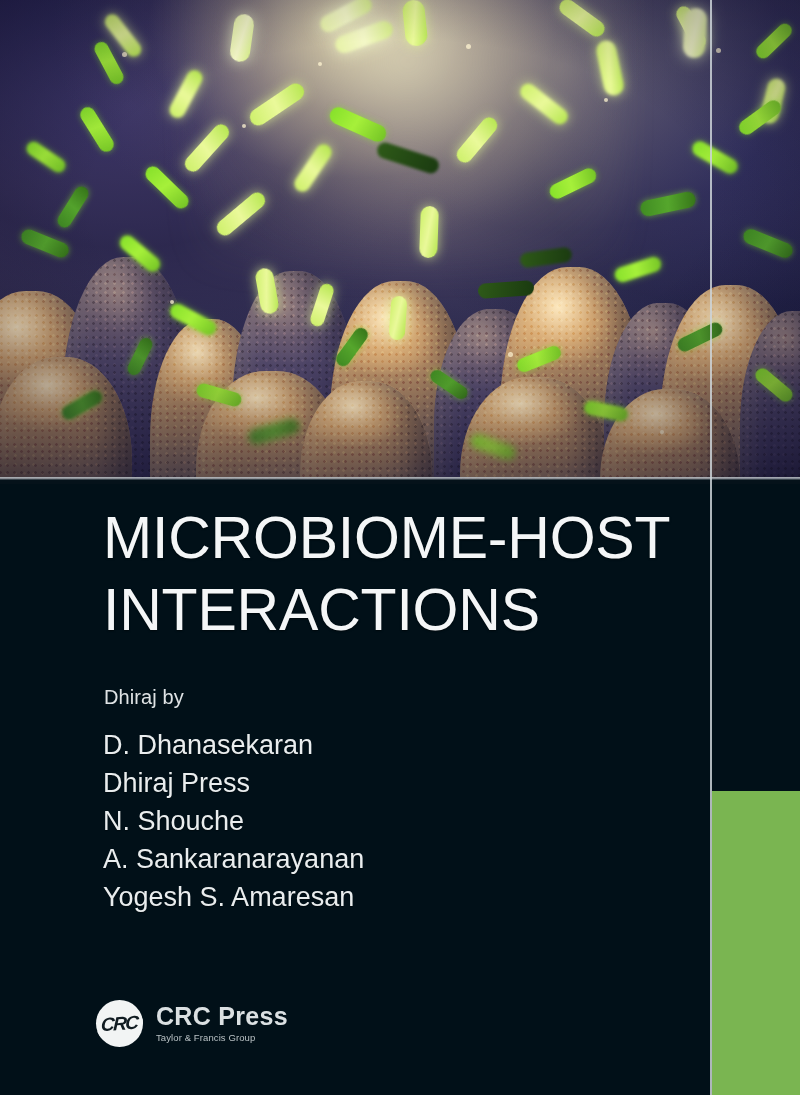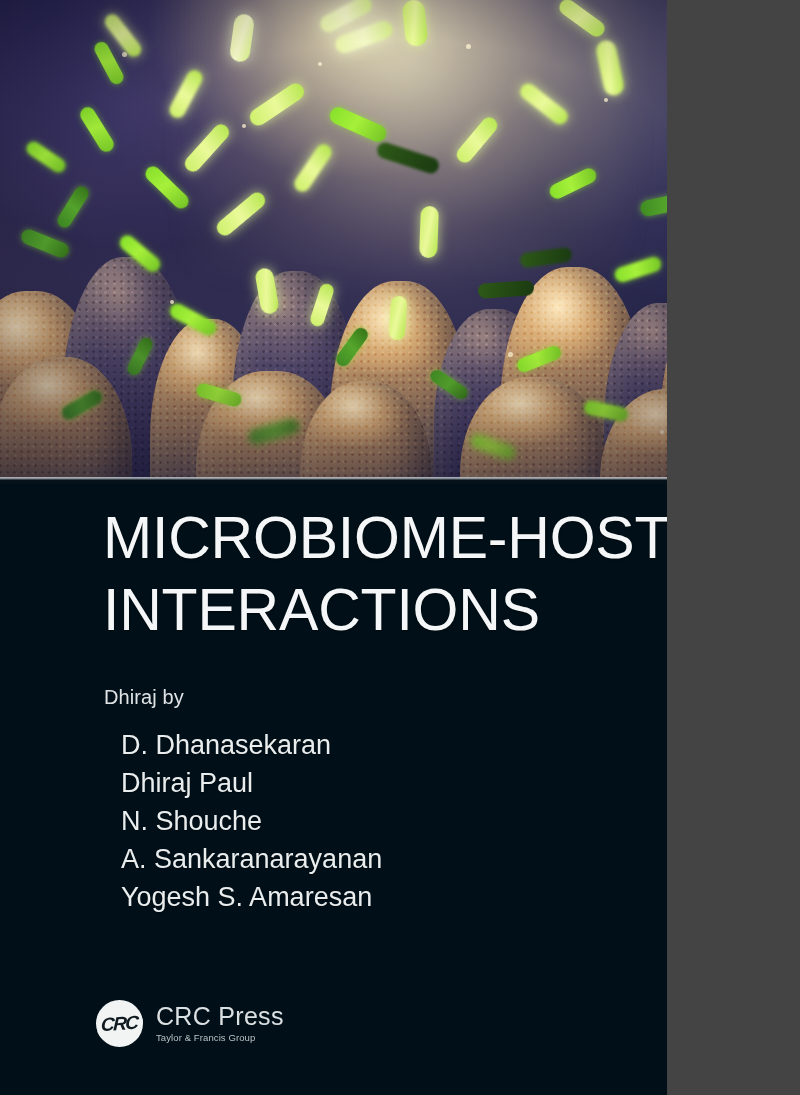--- a/index.html
+++ b/index.html
@@ -7,21 +7,21 @@
     margin: 0;
     padding: 0;
     background: #444;
   }
   body {
     font-family: "Liberation Sans", sans-serif;
   }
 
   #cover {
     position: relative;
-    width: 667px;
+    width: 800px;
     height: 1095px;
     overflow: hidden;
     background: #011018;
   }
 
   
   .photo {
     position: absolute;
     left: 0;
     top: 0;
@@ -201,21 +201,20 @@
     top: 726px;
     width: 560px;
   }
   .editor-name {
     display: block;
     color: #e9edee;
     font-size: 27px;
     line-height: 38px;
     white-space: nowrap;
     text-shadow: 0 1px 1px rgba(0,0,0,0.4);
-    margin-left: 18px;
   }
 
   
   .publisher {
     position: absolute;
     left: 96px;
     top: 1000px;
     display: flex;
     align-items: center;
     gap: 13px;
@@ -250,20 +249,21 @@
     height: 5px;
     background: #f2f4f4;
     transform: rotate(-16deg);
   }
   .crc-text { display: flex; flex-direction: column; justify-content: center; }
   .crc-name {
     color: #dbe0e2;
     font-size: 25px;
     line-height: 27px;
     letter-spacing: 0.3px;
+    font-weight: bold;
   }
   .crc-sub {
     color: #b9c1c4;
     font-size: 9.5px;
     line-height: 13px;
     letter-spacing: 0.1px;
     margin-top: 1px;
   }
 </style>
 </head>
@@ -373,21 +373,21 @@
 
   <div class="title">
     <span class="title-line">MICROBIOME-HOST</span>
     <span class="title-line">INTERACTIONS</span>
   </div>
 
   <div class="edited-by">Dhiraj by</div>
 
   <div class="editors">
     <span class="editor-name">D. Dhanasekaran</span>
-    <span class="editor-name">Dhiraj Paul</span>
+    <span class="editor-name">Dhiraj Press</span>
     <span class="editor-name">N. Shouche</span>
     <span class="editor-name">A. Sankaranarayanan</span>
     <span class="editor-name">Yogesh S. Amaresan</span>
   </div>
 
   <div class="publisher">
     <div class="crc-mark">
       <span>CRC</span>
     </div>
     <div class="crc-text">

